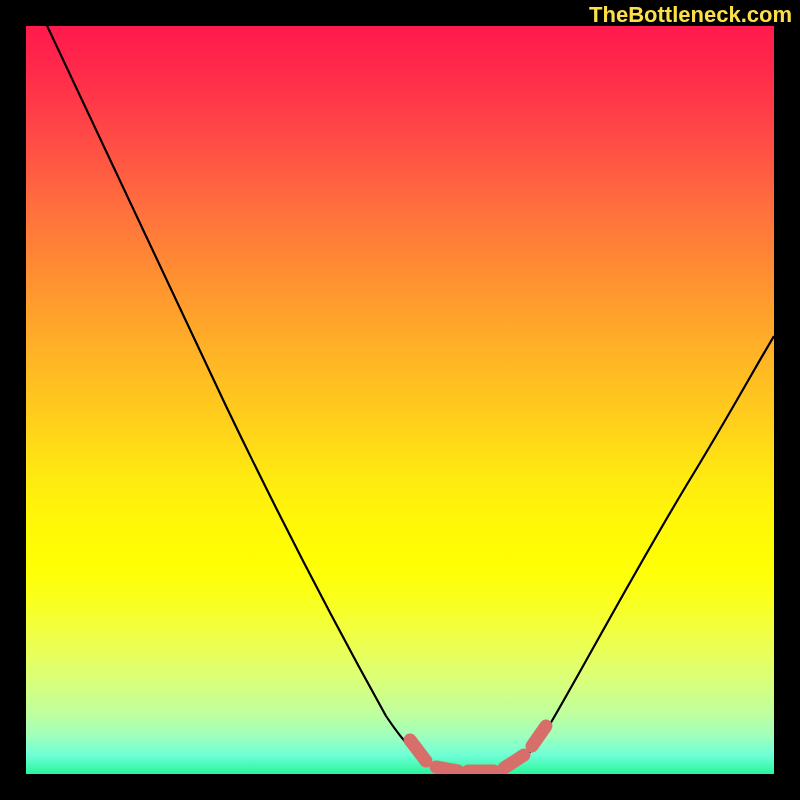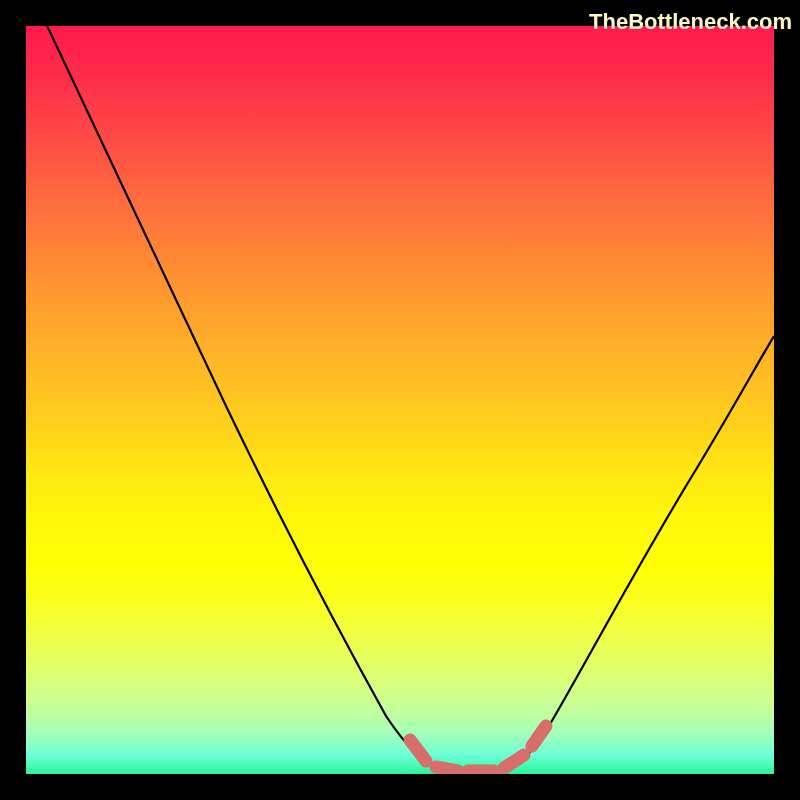--- a/index.html
+++ b/index.html
@@ -6,23 +6,23 @@
     margin: 0;
     padding: 0;
     width: 800px;
     height: 800px;
     background: #000;
     position: relative;
     font-family: Arial, Helvetica, sans-serif;
   }
   .watermark {
     position: absolute;
-    top: 9px;
+    top: 2px;
     right: 8px;
-    color: #fef9c3;
+    color: #fde047;
     font-size: 22px;
     font-weight: bold;
     z-index: 10;
   }
   .plot-area {
     position: absolute;
     left: 26px;
     top: 26px;
     width: 748px;
     height: 748px;

